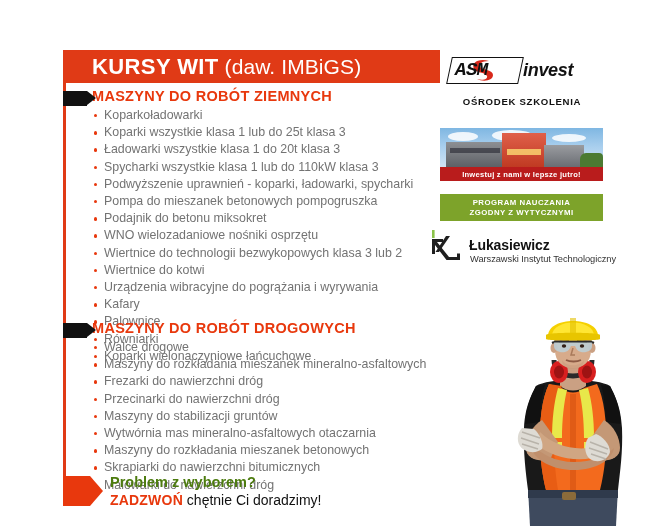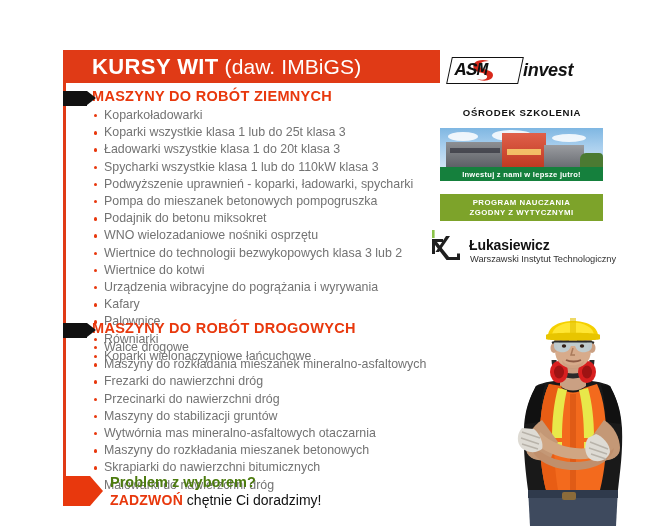--- a/index.html
+++ b/index.html
@@ -213,21 +213,21 @@
   .logo-invest {
     position: absolute;
     left: 76px; top: 5px;
     font-size: 18px;
     font-style: italic;
     font-weight: bold;
     color: #111111;
     letter-spacing: -.3px;
   }
   .logo-sub {
-    margin-top: 22px;
+    margin-top: 11px;
     font-size: 9.6px;
     font-weight: bold;
     color: #111111;
     letter-spacing: .7px;
   }
 
   
   .photo-banner {
     position: absolute;
     left: 20px;
@@ -283,21 +283,21 @@
     position: absolute;
     left: 140px; bottom: 0;
     width: 23px; height: 14px;
     background: #4b7a32;
     border-radius: 6px 4px 0 0;
   }
   .photo-caption {
     position: absolute;
     left: 0; top: 39px;
     width: 163px; height: 14px;
-    background: #15803d;
+    background: #b91c1c;
     color: #ffffff;
     font-size: 7.6px;
     font-weight: bold;
     letter-spacing: .25px;
     display: flex;
     align-items: center;
     justify-content: center;
   }
 
   

